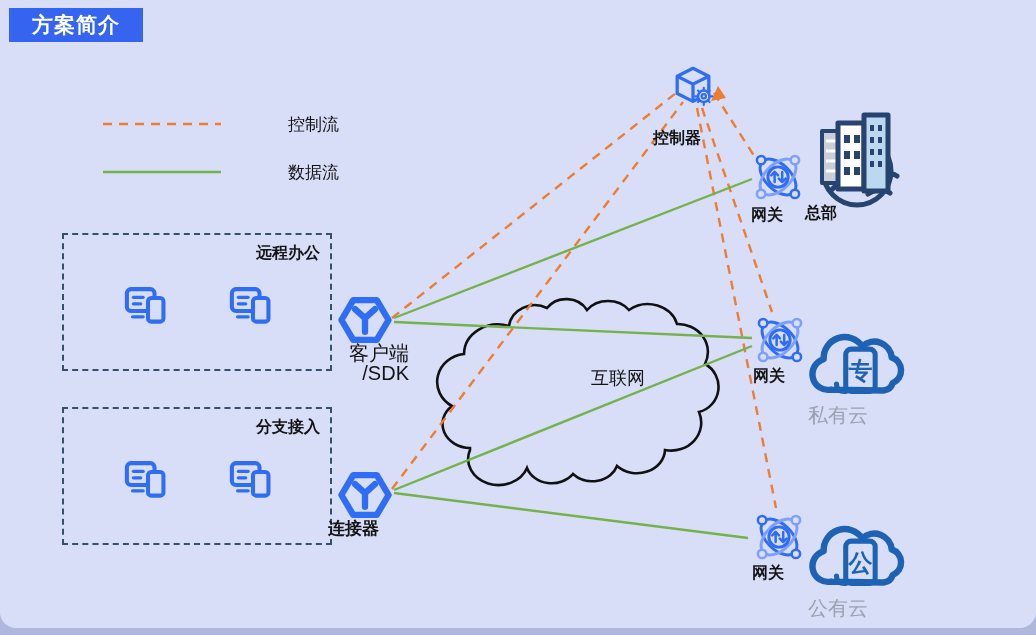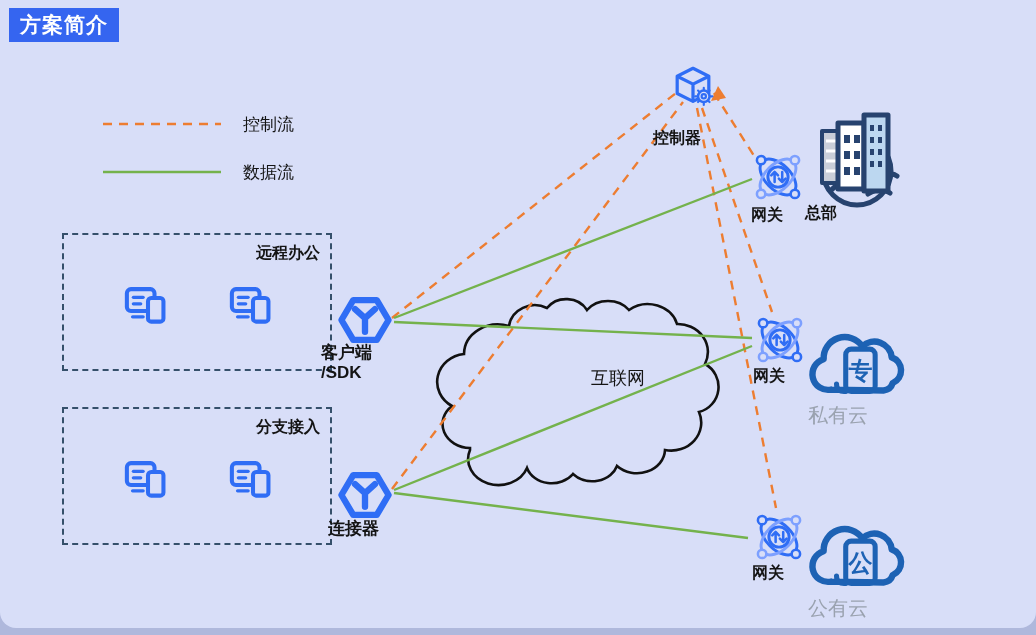--- a/index.html
+++ b/index.html
@@ -14,27 +14,27 @@
     --navy:#27436F;
     --gray-label:#9AA2AF;
     --box-border:#35506B;
     --ink:#141414;
   }
   html,body{margin:0;padding:0;}
   body{font-family:"Liberation Sans","DejaVu Sans",sans-serif;background:#888;}
   .stage{position:relative;width:1036px;height:635px;background:var(--outer-bg);overflow:hidden;}
   .panel{position:absolute;left:0;top:0;right:0;bottom:7px;background:var(--panel-bg);border-radius:0 0 16px 16px;}
   .abs{position:absolute;}
-  .badge{left:9px;top:8px;height:34px;line-height:34px;padding:0 11px;background:var(--badge-bg);
+  .badge{left:9px;top:8px;height:34px;line-height:34px;padding:0 23px;background:var(--badge-bg);
          color:#fff;font-size:21px;font-weight:bold;letter-spacing:1px;}
-  .legend-label{font-size:17px;color:var(--ink);}
+  .legend-label{font-size:17px;color:var(--ink);margin-left:45px;}
   .zone-box{border:2px dashed var(--box-border);width:266px;height:134px;}
   .zone-label{position:absolute;right:10px;top:8px;font-size:16px;font-weight:600;color:var(--ink);}
   .node-label{font-size:16px;font-weight:700;color:var(--ink);}
-  .node-label-2l{font-size:17px;font-weight:700;color:var(--ink);text-align:left;line-height:20px;}
+  .node-label-2l{font-size:20px;font-weight:400;color:var(--ink);text-align:right;line-height:20px;}
   .gray-label{font-size:20px;color:var(--gray-label);text-align:left;font-weight:400;}
   .cloud-label{font-size:18px;color:var(--ink);text-align:right;}
   svg{display:block;overflow:visible;}
   .edge{fill:none;stroke-width:2.4px;}
   .edge.control{stroke:var(--control-orange);stroke-dasharray:9 7;}
   .edge.data{stroke:var(--data-green);}
   .arrowhead{fill:var(--control-orange);}
   .cloud-shape{fill:var(--panel-bg);stroke:#111;stroke-width:2.6px;}
   .blue-stroke{stroke:var(--accent-blue);fill:none;stroke-linecap:round;stroke-linejoin:round;}
   .blue-light-stroke{stroke:var(--accent-blue-light);fill:none;stroke-linecap:round;stroke-linejoin:round;}

